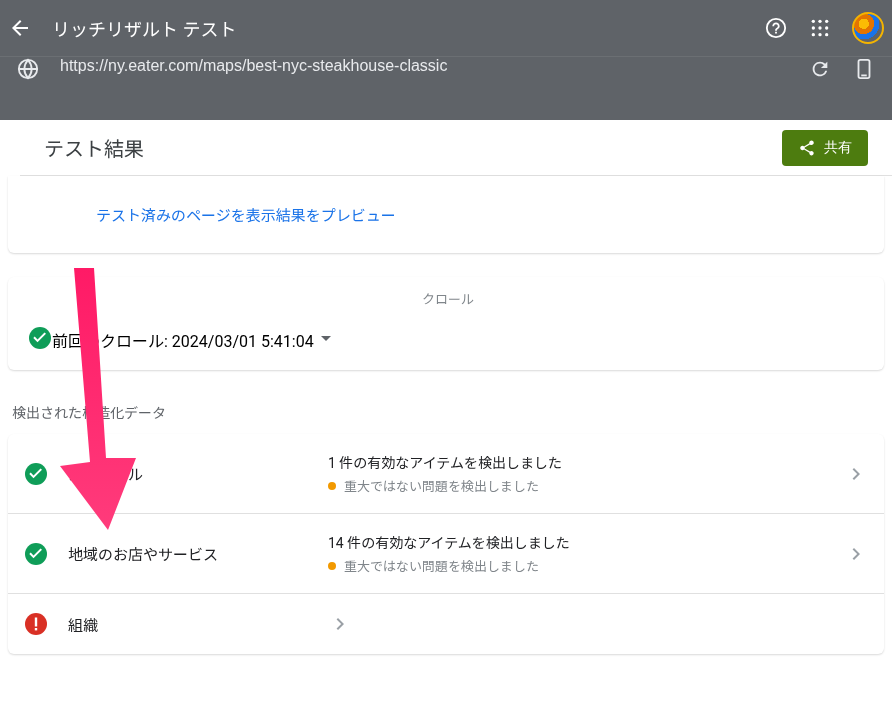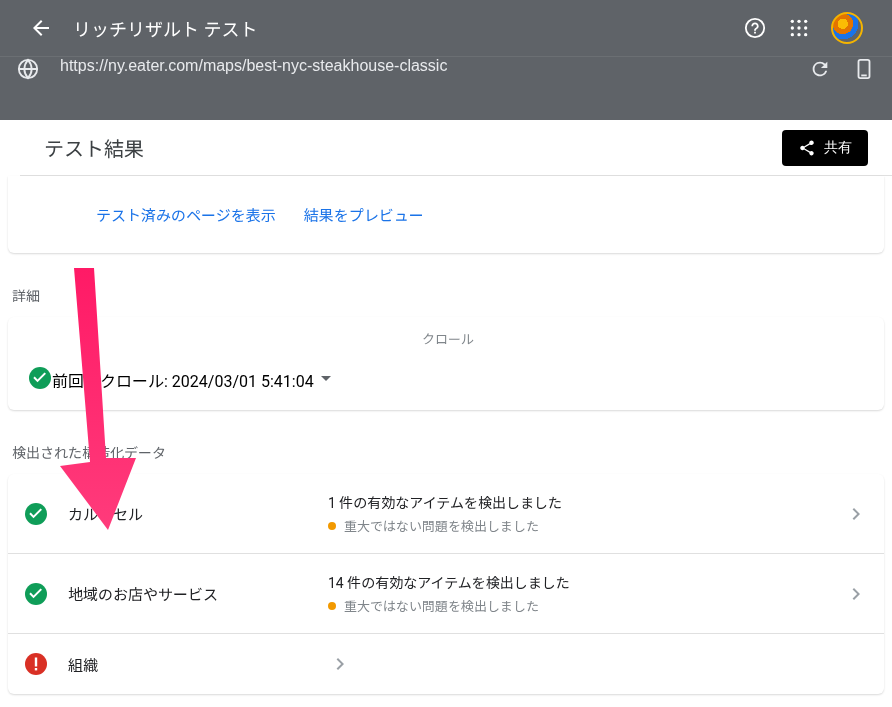--- a/index.html
+++ b/index.html
@@ -1,40 +1,40 @@
 <!DOCTYPE html>
 <html><head>
   <meta charset="utf-8">
   <style>
     * { margin: 0; padding: 0; box-sizing: border-box; }
     body { font-family: Roboto, 'Noto Sans JP', Arial, sans-serif; background: #fff; width: 892px; }
     
     
-    .header { background: #5f6368; color: #fff; height: 56px; display: flex; align-items: center; padding: 0 29px; }
+    .header { background: #5f6368; color: #fff; height: 56px; display: flex; align-items: center; padding: 0 8px; }
     .header .back-btn { width: 24px; height: 24px; display: flex; align-items: center; justify-content: center; cursor: pointer; margin-right: 20px; }
     .header .title { font-size: 18px; font-weight: 400; flex: 1; }
     .header .hdr-icon { width: 24px; height: 24px; display: flex; align-items: center; justify-content: center; cursor: pointer; margin-left: 20px; }
     .header .avatar { width: 32px; height: 32px; border-radius: 50%; margin-left: 20px; cursor: pointer; position: relative; overflow: hidden; border: 2px solid #f4b400; background: radial-gradient(circle at 35% 35%, #fbbc04 0 20%, #e37400 20% 40%, #1a73e8 40% 60%, #5f6368 60% 100%); }
 
     
     .url-bar { background: #5f6368; height: 64px; display: flex; align-items: flex-start; padding: 0 16px; border-top: 1px solid rgba(255,255,255,0.08); }
     .url-bar .globe { width: 24px; height: 24px; display: flex; align-items: center; justify-content: center; margin-right: 20px; }
     .url-bar .url-input { flex: 1; background: transparent; border: none; color: #e8eaed; font-size: 16px; outline: none; }
     .url-bar .url-icon { width: 24px; height: 24px; display: flex; align-items: center; justify-content: center; cursor: pointer; margin-left: 20px; }
 
     
     .results-header { background: #fff; height: 56px; display: flex; align-items: center; padding: 0 24px; border-bottom: 1px solid #e0e0e0; margin-left: 20px; }
     .results-header .title { font-size: 20px; color: #3c4043; flex: 1; }
-    .share-btn { background: #000000; color: #fff; border: none; border-radius: 4px; height: 36px; padding: 0 16px; display: flex; align-items: center; cursor: pointer; font-size: 14px; }
+    .share-btn { background: #4d7c0f; color: #fff; border: none; border-radius: 4px; height: 36px; padding: 0 16px; display: flex; align-items: center; cursor: pointer; font-size: 14px; }
     .share-btn svg { margin-right: 8px; }
 
     
     .main { padding: 0 8px 16px; }
     .card { background: #fff; border-radius: 6px; box-shadow: 0 1px 2px rgba(0,0,0,0.15); }
-    .links-card { padding: 28px 16px 28px 88px; display: flex; gap: 28px; margin-bottom: 24px; border-radius: 0 0 6px 6px;}
+    .links-card { padding: 28px 16px 28px 88px; display: flex; margin-bottom: 24px; border-radius: 0 0 6px 6px;}
     .links-card a { color: #1a73e8; text-decoration: none; font-size: 15px; cursor: pointer; }
 
     .section-label { color: #5f6368; font-size: 14px; padding: 8px 4px 12px; }
 
     .list-row { display: flex; align-items: center; padding: 18px 16px; cursor: pointer; }
     .list-row .status-icon { width: 24px; height: 24px; margin-right: 20px; flex-shrink: 0; }
     .list-row .row-name { font-size: 15px; color: #202124; width: 260px; flex-shrink: 0; }
     .list-row .row-main { flex: 1; }
     .list-row .row-title { font-size: 14px; color: #202124; }
     .list-row .row-warn { font-size: 13px; color: #80868b; display: flex; align-items: center; margin-top: 4px; }
@@ -118,21 +118,20 @@
       <span>共有</span>
     </button>
   </div>
 
   <div class="main">
     <div class="card links-card">
       <a>テスト済みのページを表示</a>
       <a>結果をプレビュー</a>
     </div>
 
-    <div class="section-label">詳細</div>
 
     <div class="card crawl-card">
       <div class="crawl-label">クロール</div>
       <div class="crawl-row">
         <div class="status-icon">
           <svg width="24" height="24" viewBox="0 0 24 24">
               <circle class="ok-circle" cx="12" cy="12" r="11"></circle>
               <path fill="#fff" d="M9.5 16.2 5.3 12l1.4-1.4 2.8 2.8 7-7L18 7.8z"></path>
             </svg>
         </div>

